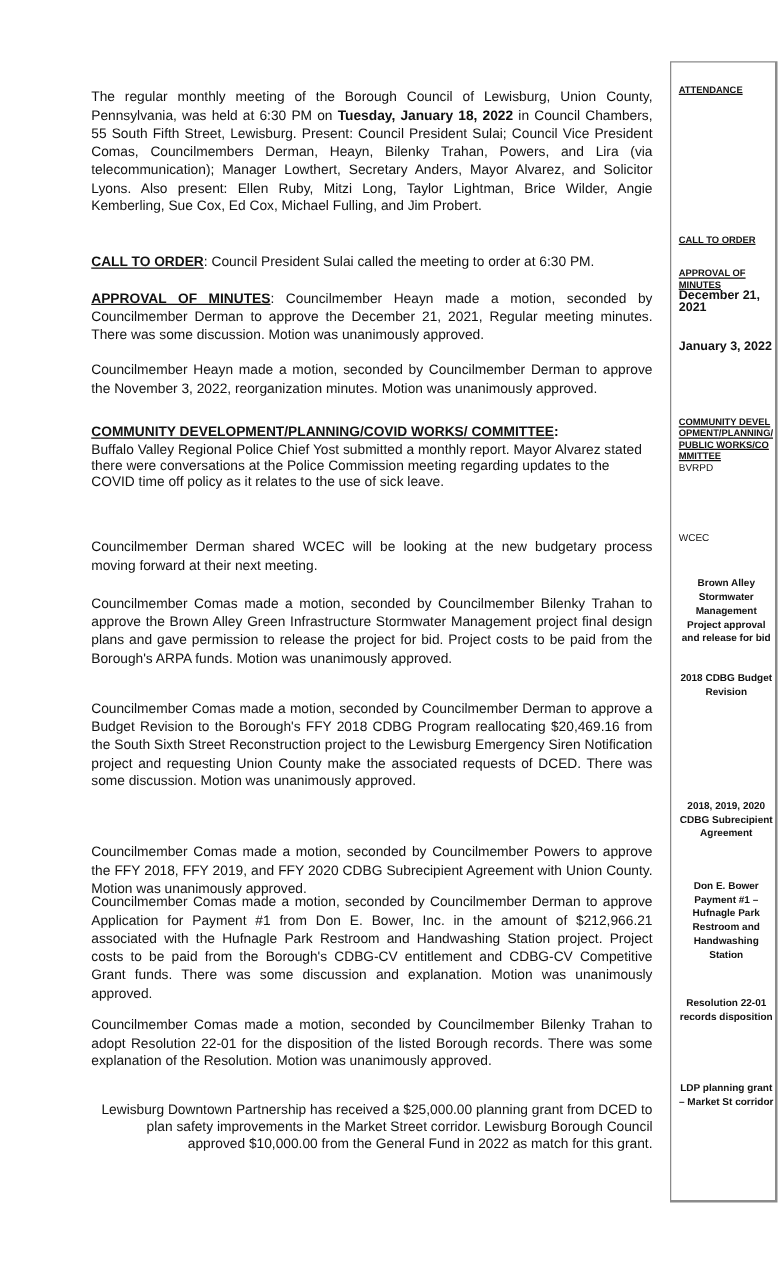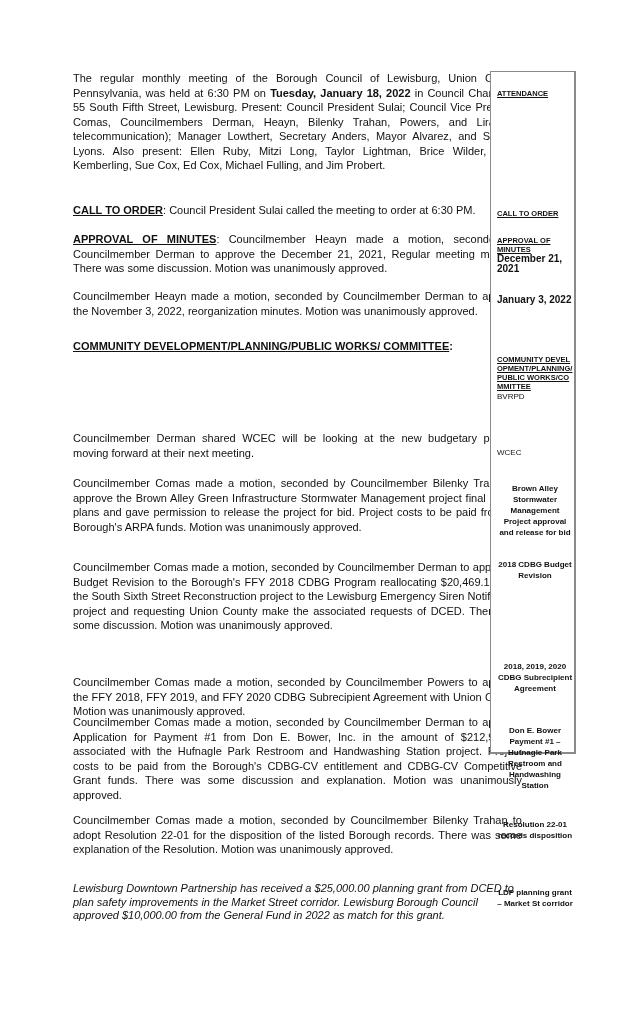--- a/index.html
+++ b/index.html
@@ -16,40 +16,39 @@
   .para {
     position: absolute;
     left: 57px;
     width: 449px;
     font-size: 11px;
     line-height: 14.5px;
     text-align: justify;
     color: #111111;
     margin: 16px;
   }
-  .para.ragged { text-align: left; font-style: italic; }
+  .para.ragged { text-align: right; }
   .mh {
     font-weight: bold;
     text-decoration: underline;
   }
   .bold { font-weight: bold; }
   .tight { line-height: 13px; }
   
   .sidebar-box {
     position: absolute;
-    left: 490px;
+    left: 536px;
     top: 49px;
     width: 86px;
-    height: 683px;
+    height: 913px;
     background: #ffffff;
     border: 1px solid #8a8a8a;
     border-right-width: 2px;
     border-bottom-width: 2px;
     box-sizing: border-box;
-    margin-top: 22px;
   }
   .sb-item {
     position: absolute;
     left: 6px;
     width: 76px;
     color: #111111;
   }
   .sb-head {
     font-size: 7.5px;
     line-height: 9px;
@@ -83,21 +82,22 @@
 
     <p class="para" style="top:55px"><span>The regular monthly meeting of the Borough Council of Lewisburg, Union County, Pennsylvania, was held at 6:30 PM on </span><span class="bold">Tuesday, January 18, 2022</span><span> in Council Chambers, 55 South Fifth Street, Lewisburg.  Present: Council President Sulai; Council Vice President Comas, Councilmembers Derman, Heayn, Bilenky Trahan, Powers, and Lira (via telecommunication); Manager Lowthert, Secretary Anders, Mayor Alvarez, and Solicitor Lyons. Also present:  Ellen Ruby, Mitzi Long, Taylor Lightman, Brice Wilder, Angie Kemberling, Sue Cox, Ed Cox, Michael Fulling, and Jim Probert.</span></p>
 
     <p class="para" style="top:187px"><span class="mh">CALL TO ORDER</span><span>: Council President Sulai called the meeting to order at 6:30 PM.</span></p>
 
     <p class="para" style="top:216px"><span class="mh">APPROVAL OF MINUTES</span><span>:  Councilmember Heayn made a motion, seconded by Councilmember Derman to approve the December 21, 2021, Regular meeting minutes.  There was some discussion.  Motion was unanimously approved.</span></p>
 
     <p class="para" style="top:273px"><span>Councilmember Heayn made a motion, seconded by Councilmember Derman to approve the November 3, 2022, reorganization minutes.  Motion was unanimously approved.</span></p>
 
     <div class="para" style="top:323px">
-      <div><span class="mh">COMMUNITY DEVELOPMENT/PLANNING/PUBLIC WORKS/ COMMITTEE</span><span class="bold">:</span></div>
+      <div><span class="mh">COMMUNITY DEVELOPMENT/PLANNING/COVID WORKS/ COMMITTEE</span><span class="bold">:</span></div>
+      <div class="ragged tight" style="text-align:left">Buffalo Valley Regional Police Chief Yost submitted a monthly report. Mayor Alvarez stated there were conversations at the Police Commission meeting regarding updates to the COVID time off policy as it relates to the use of sick leave.</div>
     </div>
 
     <p class="para" style="top:415px"><span>Councilmember Derman shared WCEC will be looking at the new budgetary process moving forward at their next meeting.</span></p>
 
     <p class="para" style="top:460px"><span>Councilmember Comas made a motion, seconded by Councilmember Bilenky Trahan to approve the Brown Alley Green Infrastructure Stormwater Management project final design plans and gave permission to release the project for bid. Project costs to be paid from the Borough's ARPA funds.  Motion was unanimously approved.</span></p>
 
     <p class="para" style="top:544px"><span>Councilmember Comas made a motion, seconded by Councilmember Derman to approve a Budget Revision to the Borough's FFY 2018 CDBG Program reallocating $20,469.16 from the South Sixth Street Reconstruction project to the Lewisburg Emergency Siren Notification project and requesting Union County make the associated requests of DCED.  There was some discussion. Motion was unanimously approved.</span></p>
 
     <p class="para" style="top:659px"><span>Councilmember Comas made a motion, seconded by Councilmember Powers to approve the FFY 2018, FFY 2019, and FFY 2020 CDBG Subrecipient Agreement with Union County.  Motion was unanimously approved.</span></p>
 

